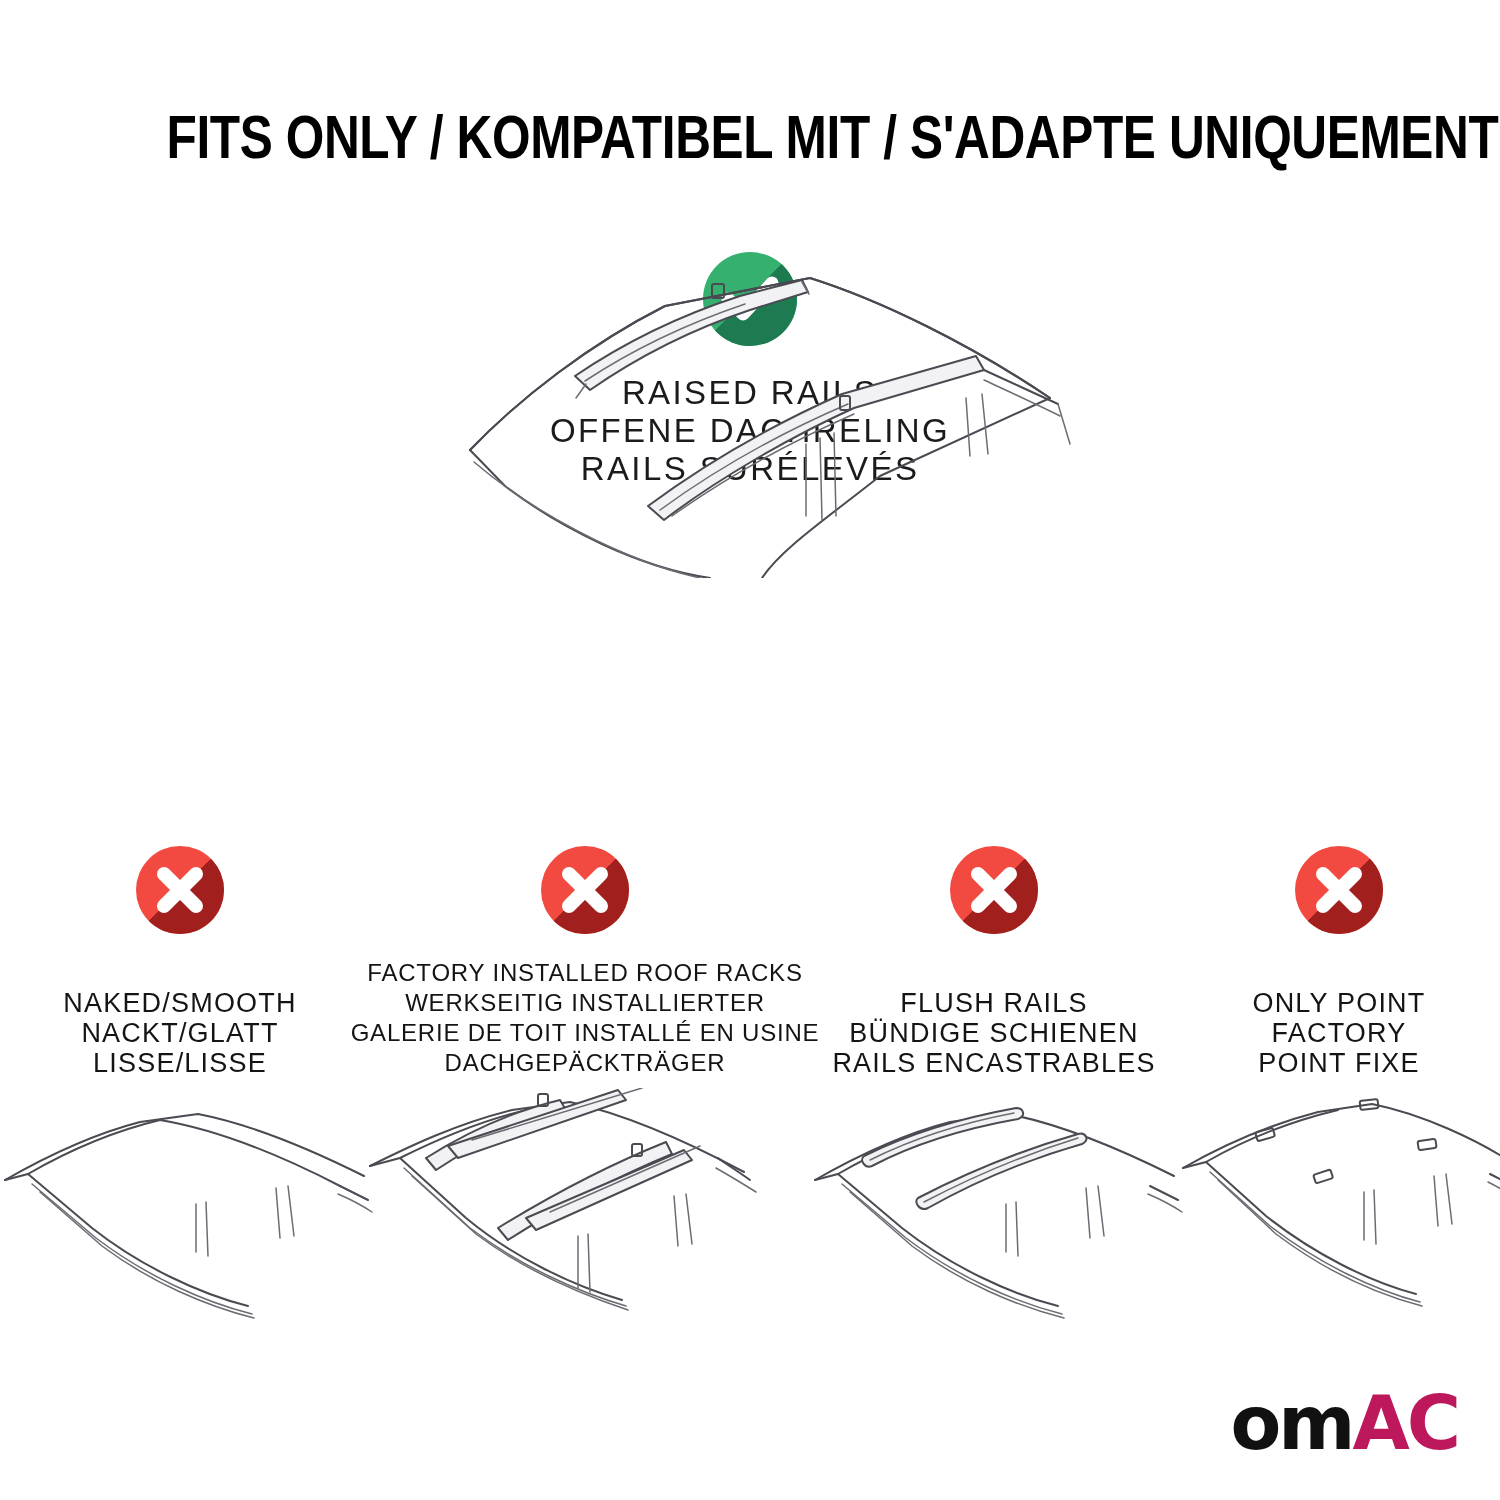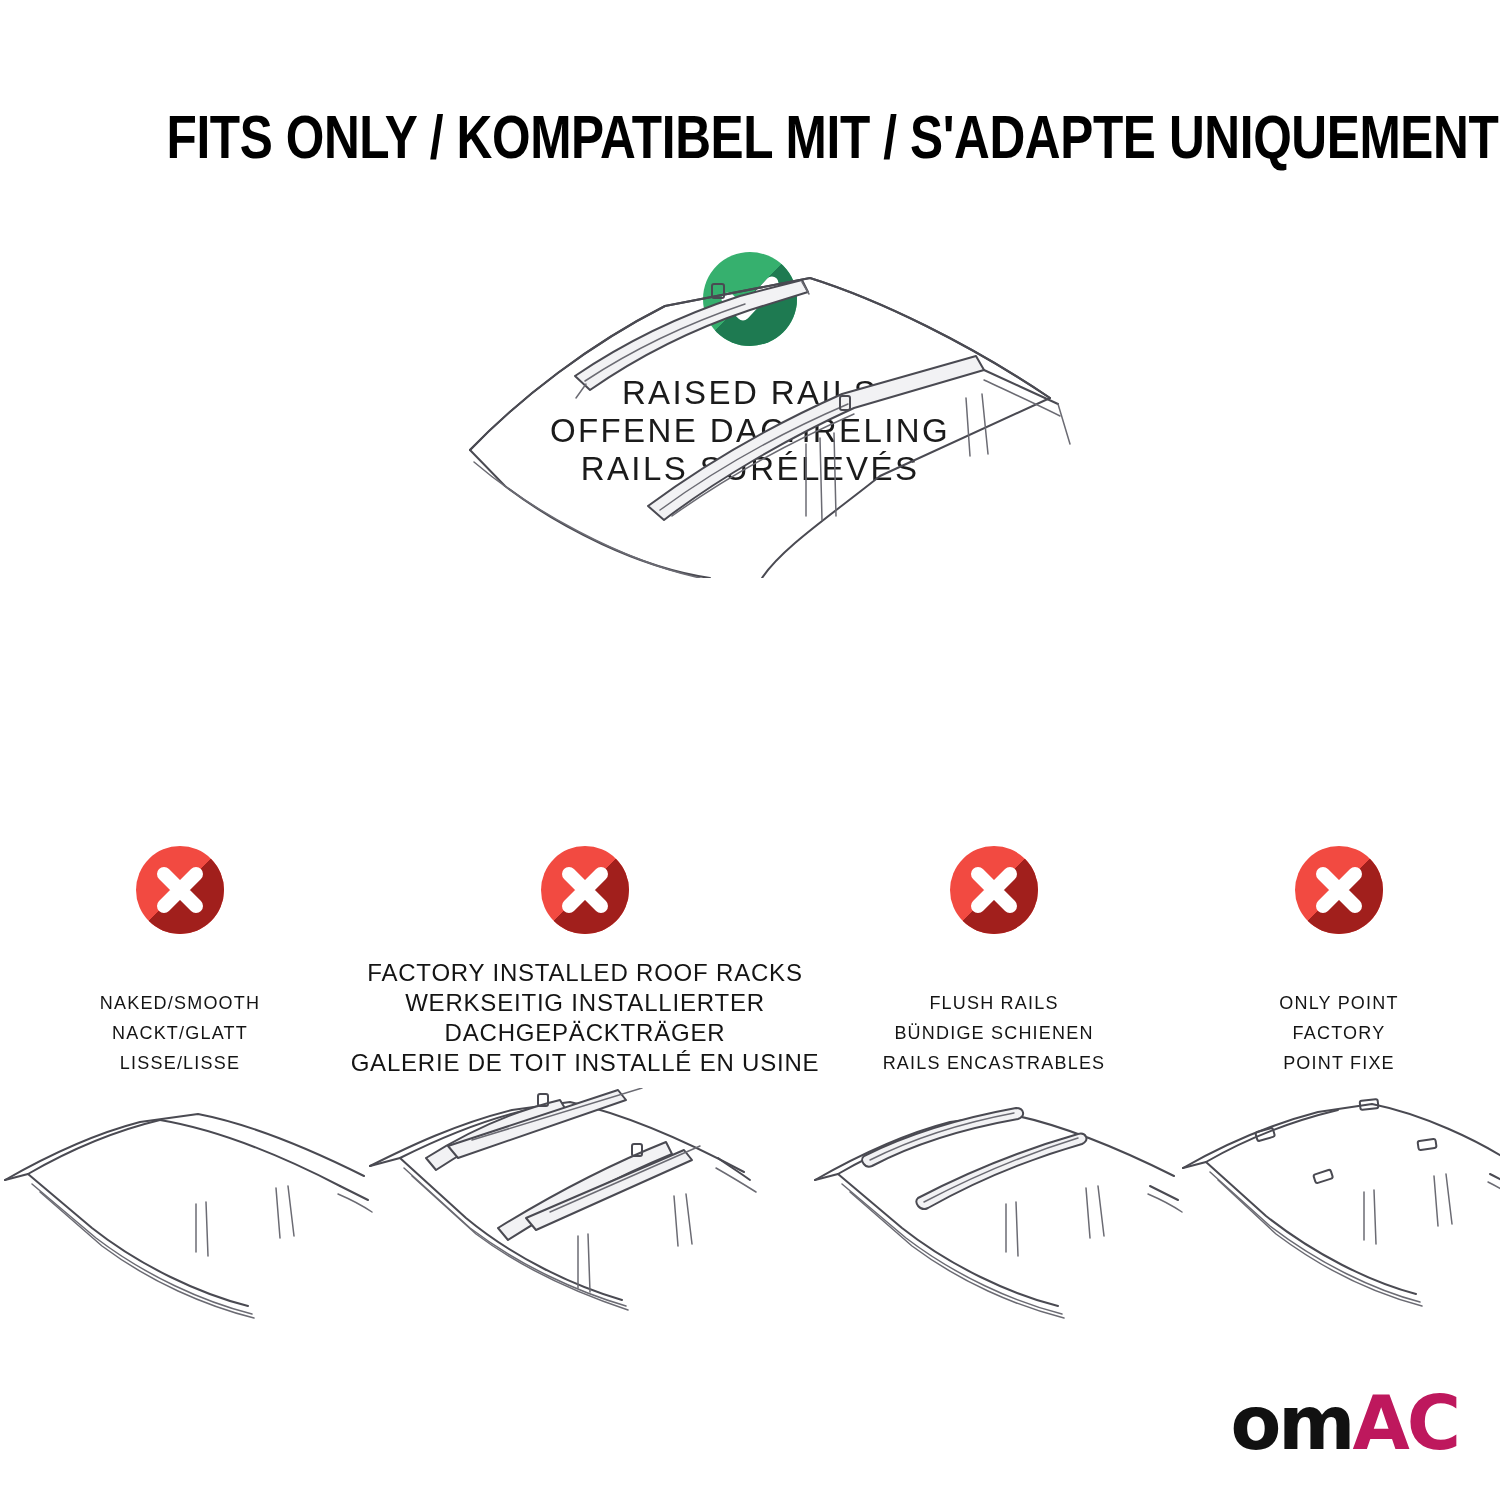--- a/index.html
+++ b/index.html
@@ -117,21 +117,21 @@
   .cell .badge { width: 88px; height: 88px; }
 
   .cell-label-box {
     height: 132px;
     display: flex;
     flex-direction: column;
     justify-content: flex-end;
     margin-top: 12px;
   }
   .cell-label {
-    font-size: 18px;
+    font-size: 27px;
     line-height: 30px;
     font-weight: 400;
     letter-spacing: 1.2px;
     color: #141414;
     text-align: center;
     white-space: nowrap;
   }
   .cell-1 .cell-label { font-size: 24px; letter-spacing: 0.8px; }
 
   .cell-art {
@@ -248,22 +248,22 @@
   <div class="cell cell-1">
     <div class="badge badge-red">
       <div class="shadow"></div>
       <svg viewBox="0 0 88 88">
         <path d="M28 28 L60 60 M60 28 L28 60" fill="none" stroke="#ffffff" stroke-width="14" stroke-linecap="round"></path>
       </svg>
     </div>
     <div class="cell-label-box">
       <div class="cell-label">FACTORY INSTALLED ROOF RACKS</div>
       <div class="cell-label">WERKSEITIG INSTALLIERTER</div>
+      <div class="cell-label">GALERIE DE TOIT INSTALLÉ EN USINE</div>
       <div class="cell-label">DACHGEPÄCKTRÄGER</div>
-      <div class="cell-label">GALERIE DE TOIT INSTALLÉ EN USINE</div>
     </div>
     <div class="cell-art">
       <svg viewBox="0 0 420 240" width="420" height="240">
         <path class="line" d="M10 78 C50 58 96 36 152 22 L210 14 C264 26 328 54 384 84"></path>
         <path class="line" d="M10 78 L40 70 C80 50 126 30 176 20"></path>
         <path class="line" d="M40 70 L106 130 C154 170 214 198 262 212"></path>
         <path class="line-thin" d="M44 80 L110 140 C160 178 218 204 266 218"></path>
         <path class="line-thin" d="M52 88 L116 146 C164 182 220 206 268 222"></path>
         <path class="line" d="M358 70 C366 76 376 82 390 92"></path>
         <path class="line-thin" d="M356 80 C370 88 380 94 396 104"></path>

